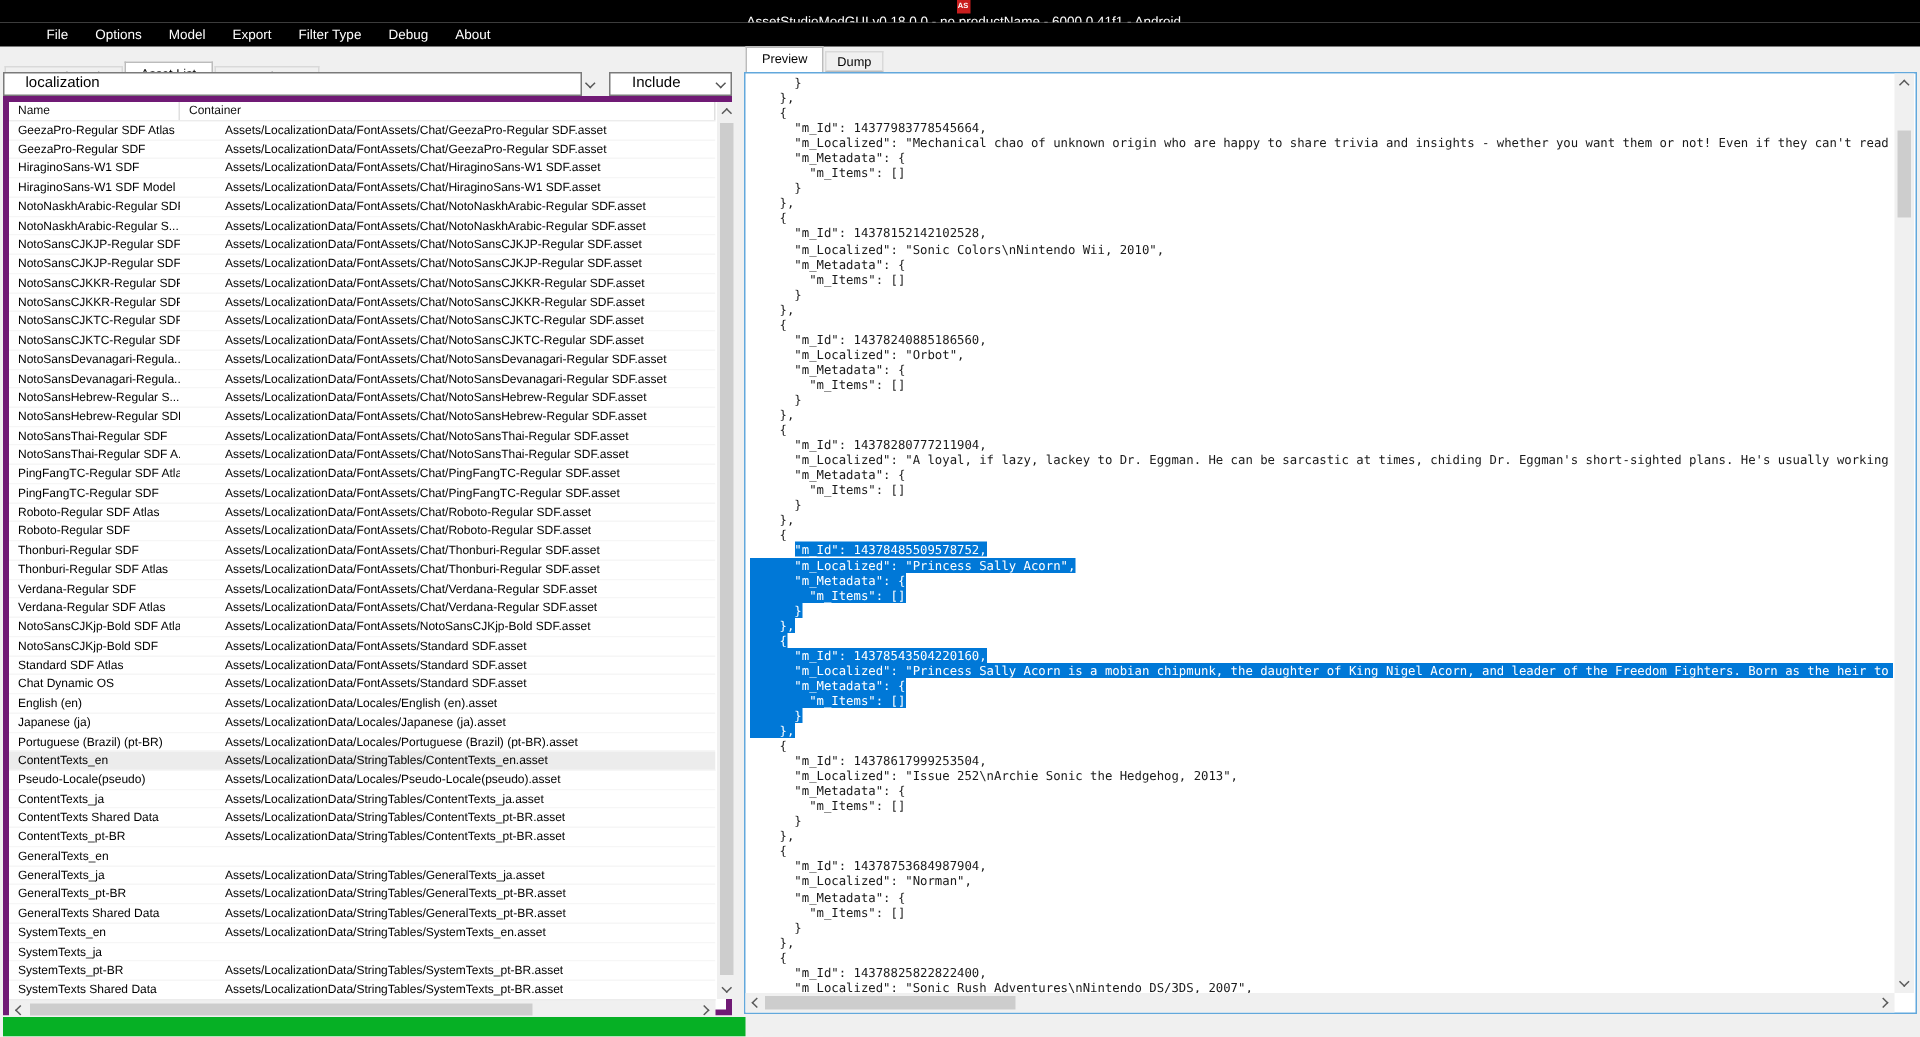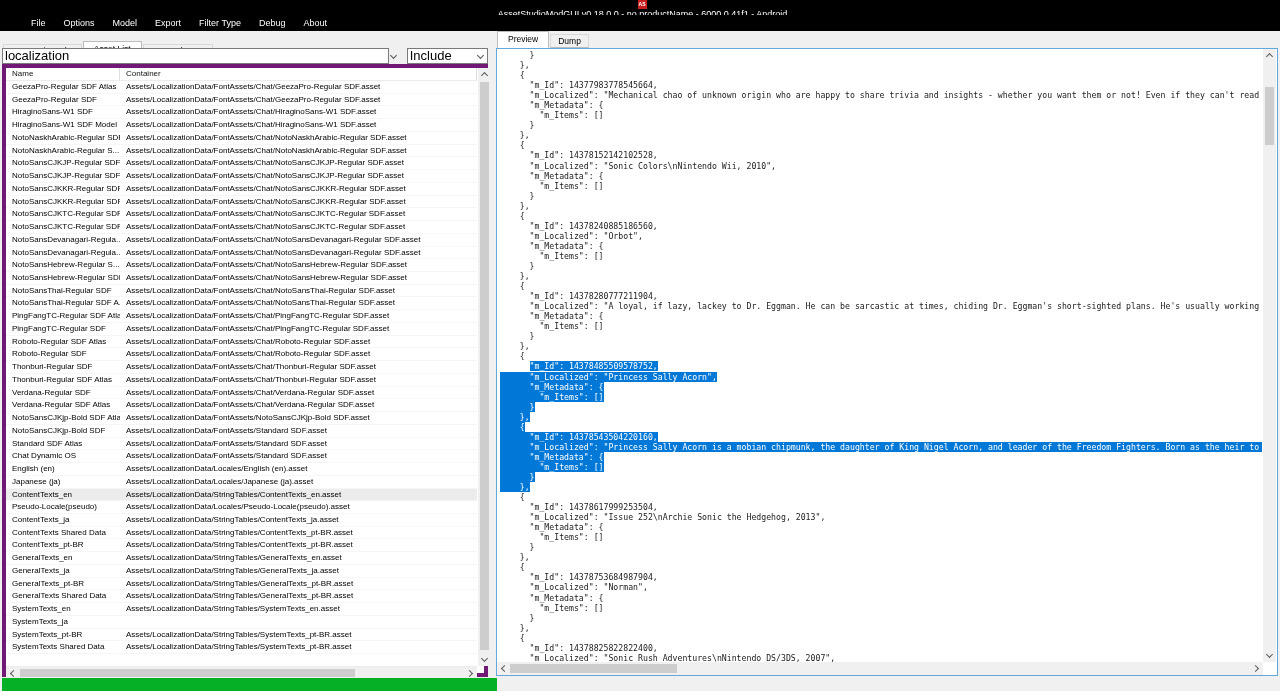--- a/index.html
+++ b/index.html
@@ -31,36 +31,36 @@
   .tabs { position:absolute; display:flex; align-items:flex-end; height:17px; }
   .tab { background:#f0f0f0; border:1px solid #d9d9d9; border-bottom:1px solid #bcbcbc;
          height:14px; line-height:12px; font-size:8.5px; padding:0 7px; color:#000; margin-right:1px; }
   .tab.selected { background:#fff; border:1px solid #bcbcbc; border-bottom:none; height:17px;
                   line-height:15px; padding:0 10px; }
 
   
   #left-tabs { left:3px; top:41px; }
   #filter-row { position:absolute; left:2px; top:48px; width:486px; height:16px; display:flex; }
   .combo { background:#fff; border:1px solid #7a7a7a; height:16px; position:relative;
-           font-size:13px; line-height:14px; padding-left:2px; color:#000; }
+           font-size:10px; line-height:14px; padding-left:14px; color:#000; }
   #search-combo { width:400px; }
   #include-combo { width:84px; margin-left:18px; }
   .combo-chevron { position:absolute; right:4px; top:5px; width:6px; height:6px; }
   .combo-chevron::before { content:""; position:absolute; left:0; top:0; width:4px; height:4px;
            border-right:1px solid #555; border-bottom:1px solid #555; transform:rotate(45deg); }
 
   #table-box { position:absolute; left:2px; top:64px; width:486px; height:613px;
                background:#fff; border:4px solid #701a75; }
   #table-header { position:absolute; left:0; top:0; width:471px; height:13px; background:#fff;
                   display:flex; border-bottom:1px solid #ececec; }
   .th { font-size:8px; color:#111; line-height:12px; }
   #th-name { width:114px; padding-left:6px; border-right:1px solid #e0e0e0; }
   #th-container { flex:1; padding-left:6px; border-right:1px solid #e0e0e0; }
   #table-body { position:absolute; left:0; top:13px; width:471px; height:586px; overflow:hidden; }
-  .trow { display:flex; height:12.74px; background:#fff; border-bottom:1px solid #f6f6f6; }
+  .trow { display:flex; height:12.74px; background:#fff; border-bottom:1px solid #f6f6f6;gap:24px; }
   .trow.selected { background:#ececec; }
   .td { font-size:8px; color:#000; line-height:12px; white-space:nowrap; overflow:hidden; }
   .td-name { width:114px; padding-left:6px; }
   .td-container { flex:1; padding-left:6px; }
 
   
   .sb-v { position:absolute; background:#f0f0f0; width:13px; }
   .sb-h { position:absolute; background:#f0f0f0; height:13px; }
   .sb-thumb-v { position:absolute; left:2px; width:9px; background:#cdcdcd; }
   .sb-thumb-h { position:absolute; top:2px; height:9px; background:#cdcdcd; }
@@ -263,20 +263,24 @@
           <div class="td td-container">Assets/LocalizationData/FontAssets/Standard SDF.asset</div>
         </div>
         <div class="trow">
           <div class="td td-name">English (en)</div>
           <div class="td td-container">Assets/LocalizationData/Locales/English (en).asset</div>
         </div>
         <div class="trow">
           <div class="td td-name">Japanese (ja)</div>
           <div class="td td-container">Assets/LocalizationData/Locales/Japanese (ja).asset</div>
         </div>
+        <div class="trow">
+          <div class="td td-name">Portuguese (Brazil) (pt-BR)</div>
+          <div class="td td-container">Assets/LocalizationData/Locales/Portuguese (Brazil) (pt-BR).asset</div>
+        </div>
         <div class="trow selected">
           <div class="td td-name">ContentTexts_en</div>
           <div class="td td-container">Assets/LocalizationData/StringTables/ContentTexts_en.asset</div>
         </div>
         <div class="trow">
           <div class="td td-name">Pseudo-Locale(pseudo)</div>
           <div class="td td-container">Assets/LocalizationData/Locales/Pseudo-Locale(pseudo).asset</div>
         </div>
         <div class="trow">
           <div class="td td-name">ContentTexts_ja</div>
@@ -285,21 +289,20 @@
         <div class="trow">
           <div class="td td-name">ContentTexts Shared Data</div>
           <div class="td td-container">Assets/LocalizationData/StringTables/ContentTexts_pt-BR.asset</div>
         </div>
         <div class="trow">
           <div class="td td-name">ContentTexts_pt-BR</div>
           <div class="td td-container">Assets/LocalizationData/StringTables/ContentTexts_pt-BR.asset</div>
         </div>
         <div class="trow">
           <div class="td td-name">GeneralTexts_en</div>
-          <div class="td td-container">Assets/LocalizationData/StringTables/GeneralTexts_en.asset</div>
         </div>
         <div class="trow">
           <div class="td td-name">GeneralTexts_ja</div>
           <div class="td td-container">Assets/LocalizationData/StringTables/GeneralTexts_ja.asset</div>
         </div>
         <div class="trow">
           <div class="td td-name">GeneralTexts_pt-BR</div>
           <div class="td td-container">Assets/LocalizationData/StringTables/GeneralTexts_pt-BR.asset</div>
         </div>
         <div class="trow">

